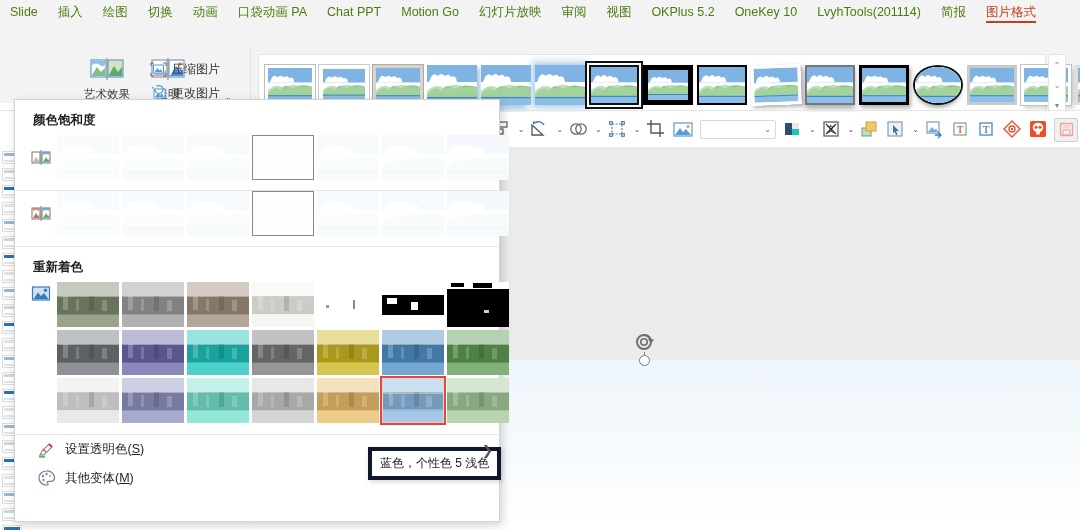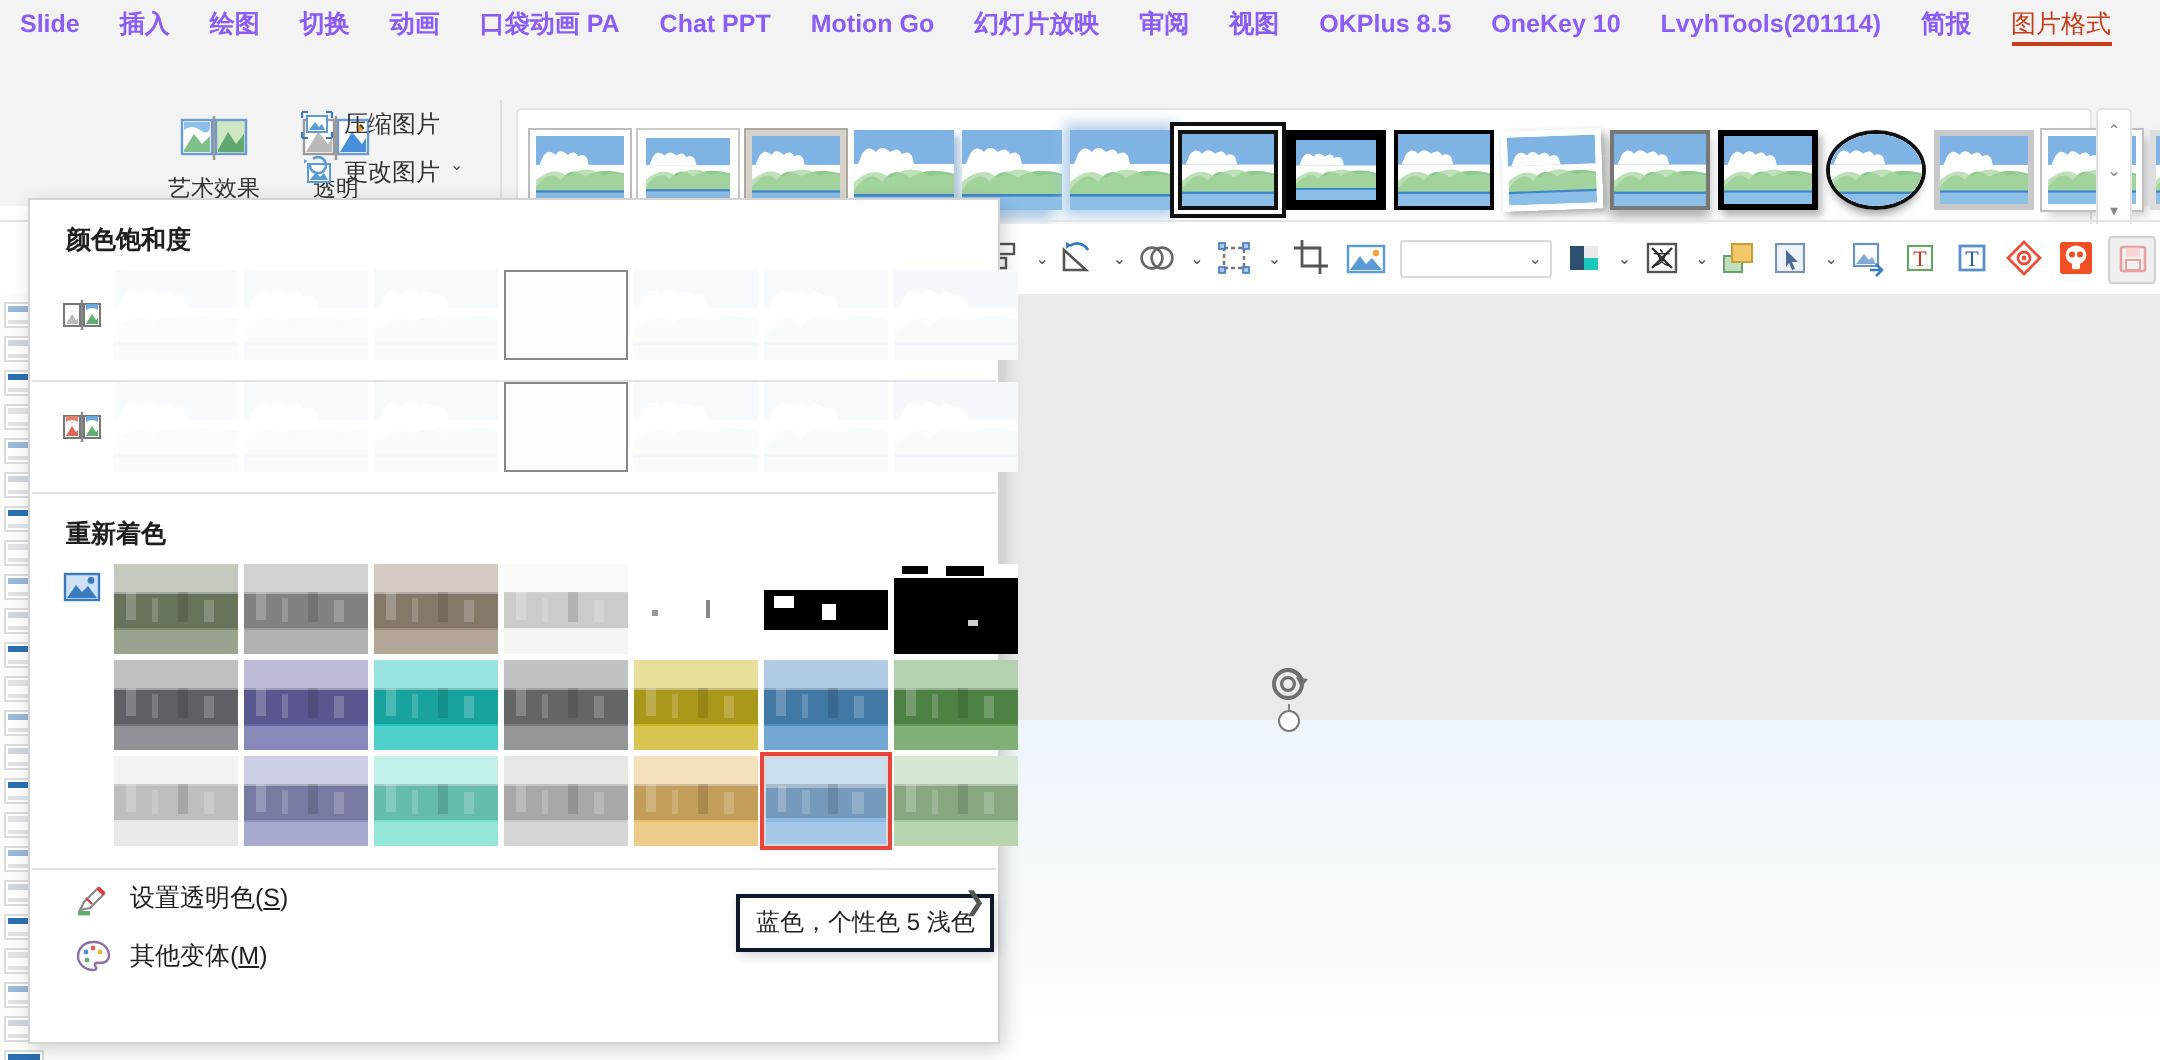--- a/index.html
+++ b/index.html
@@ -9,22 +9,22 @@
     font-size:12px;color:#333;background:#ffffff;
     position:relative;
   }
   
   .menubar{
     position:absolute;left:0;top:0;width:1080px;height:25px;
     background:#f3f3f3;display:flex;align-items:center;
     border-bottom:1px solid #ececec;
   }
   .menuitem{
-    font-size:12.5px;color:#8b5cf6;padding:0 10px;height:25px;line-height:25px;
-    white-space:nowrap;cursor:default;font-weight:bold;
+    font-size:12.5px;color:#4d7c0f;padding:0 10px;height:25px;line-height:25px;
+    white-space:nowrap;cursor:default;
   }
   .menuitem.active{color:#c43e1c;font-weight:400;position:relative;}
   .menuitem.active::after{
     content:"";position:absolute;left:10px;right:10px;bottom:2px;height:2px;background:#c43e1c;
   }
   
   .ribbon{
     position:absolute;left:0;top:25px;width:1080px;height:78px;
     background:#f3f3f3;
   }
@@ -34,21 +34,21 @@
   .bigbtn{
     position:absolute;width:58px;height:70px;top:28px;
     display:flex;flex-direction:column;align-items:center;
     font-size:11.5px;color:#333;cursor:default;
   }
   .bigbtn.selected{background:#e1e1e1;border:1px solid #cfcfcf;box-sizing:border-box;}
   .bigbtn .gl{margin-top:4px;}
   .bigbtn .lbl{margin-top:3px;line-height:13px;text-align:center;}
   .caretdown{font-size:8px;line-height:8px;color:#444;}
   .smallrow{
-    position:absolute;height:24px;display:flex;align-items:flex-start;
+    position:absolute;height:24px;display:flex;align-items:flex-end;
     font-size:12px;color:#333;cursor:default;white-space:nowrap;
   }
   .smallrow .ic{width:17px;height:17px;margin-right:5px;flex:0 0 auto;}
   .sr-caret{margin-left:5px;font-size:8px;color:#555;}
   
   .gallery{
     position:absolute;left:258px;top:29px;width:788px;height:62px;
     border:1px solid #e3e3e3;background:#fff;border-radius:3px;
     display:flex;align-items:center;padding-left:6px;box-sizing:border-box;
   }
@@ -115,21 +115,21 @@
   .dd-sep{height:1px;background:#e2e2e2;margin:0 1px;}
   .dd-grid{padding:0 0 0 16px;}
   .dd-grid-row{display:flex;align-items:center;margin-bottom:3px;}
   .dd-menuitem{
     display:flex;align-items:center;height:29px;padding-left:22px;font-size:12.5px;color:#1f1f1f;
     cursor:default;
   }
   .dd-menuitem .mic{width:19px;height:19px;margin-right:9px;flex:0 0 auto;}
   .dd-menuitem u{text-decoration:underline;}
   .tooltip{
-    position:absolute;left:368px;top:447px;background:#fff;border:2px solid #0f172a;
+    position:absolute;left:368px;top:447px;background:#fff;border:4px solid #0f172a;
     box-shadow:1px 2px 5px rgba(0,0,0,.16);padding:4px 8px;font-size:12px;color:#222;
     white-space:nowrap;z-index:60;
   }
   .tooltip-arrow{
     position:absolute;left:482px;top:443px;font-size:13px;color:#555;z-index:60;
   }
 </style>
 </head>
 <body>
 
@@ -138,21 +138,21 @@
     <div class="menuitem">插入</div>
     <div class="menuitem">绘图</div>
     <div class="menuitem">切换</div>
     <div class="menuitem">动画</div>
     <div class="menuitem">口袋动画 PA</div>
     <div class="menuitem">Chat PPT</div>
     <div class="menuitem">Motion Go</div>
     <div class="menuitem">幻灯片放映</div>
     <div class="menuitem">审阅</div>
     <div class="menuitem">视图</div>
-    <div class="menuitem">OKPlus 8.5</div>
+    <div class="menuitem">OKPlus 5.2</div>
     <div class="menuitem">OneKey 10</div>
     <div class="menuitem">LvyhTools(201114)</div>
     <div class="menuitem">简报</div>
     <div class="menuitem active">图片格式</div>
   </div>
 
 <div class="ribbon">
 
 
   <div class="bigbtn" style="left:78px;">

